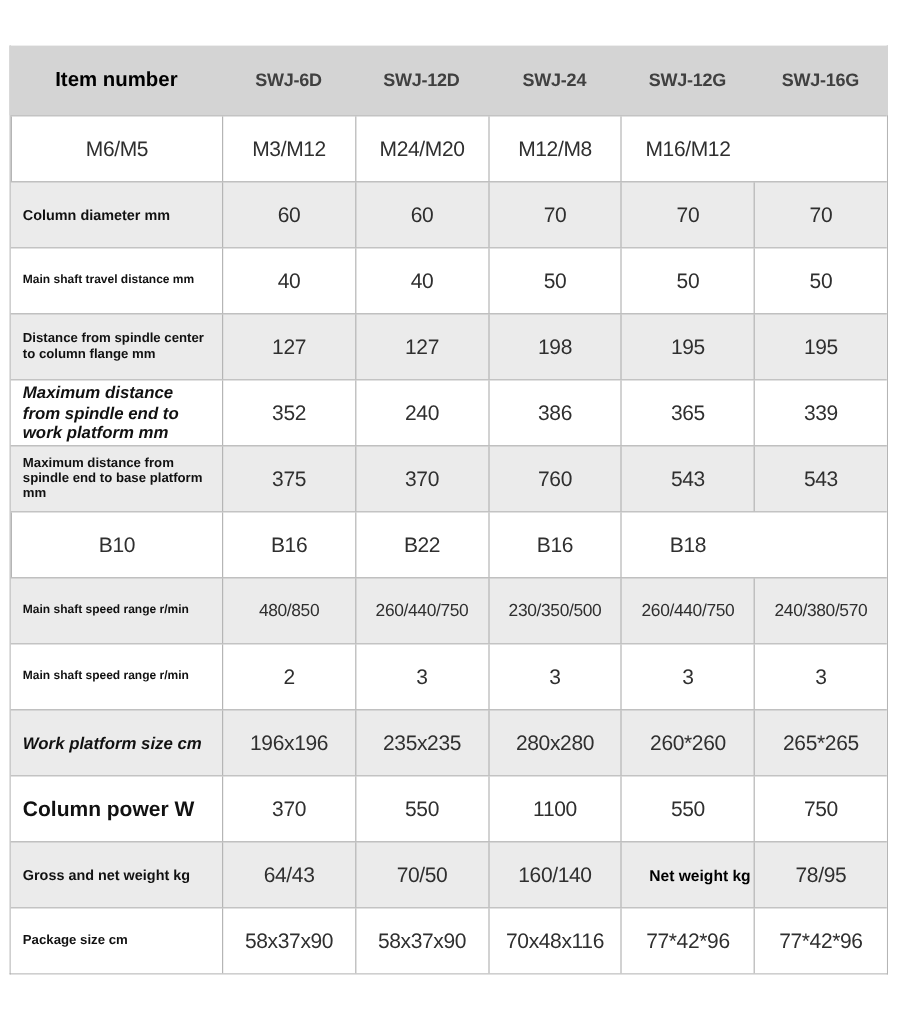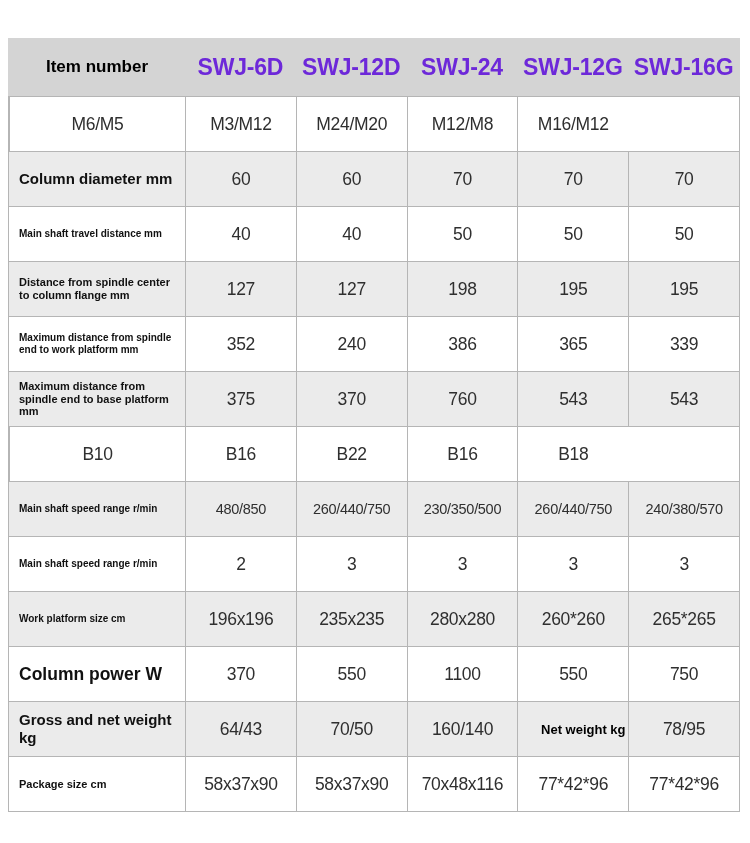--- a/index.html
+++ b/index.html
@@ -22,39 +22,39 @@
   }
   .row{display:grid;grid-template-columns:176px repeat(5,1fr);}
   .header-row{
     height:58px;background:var(--header-bg);
     margin:0 -1px;              
     border-left:1px solid var(--header-bg);
     border-right:1px solid var(--header-bg);
   }
   .header-row .cell{display:flex;align-items:center;justify-content:center;}
   .header-label{font-weight:bold;font-size:17px;color:#000;}
-  .model{font-weight:bold;font-size:23px;color:#6d28d9;letter-spacing:-0.2px;}
+  .model{font-weight:bold;font-size:15px;color:#404040;letter-spacing:-0.2px;}
   .body-row{height:55px;border-top:1px solid var(--border);background:#ffffff;}
   .body-row.shaded{background:var(--row-alt-bg);}
   .cell{min-width:0;}
   .label-cell{
     display:flex;align-items:center;justify-content:flex-start;
     padding:2px 8px 2px 10px;text-align:left;
     font-weight:bold;color:var(--label-color);line-height:1.18;
   }
   .value-cell{
     display:flex;align-items:center;justify-content:center;
     border-left:1px solid var(--border);
     font-size:17.5px;color:var(--value-color);text-align:center;
     letter-spacing:-0.3px;
   }
   .lab-xs{font-size:10px;}
   .lab-sm{font-size:11px;}
-  .lab-md2{font-size:10px;}
-  .lab-md{font-size:15px;}
+  .lab-md2{font-size:14px;font-style:italic;}
+  .lab-md{font-size:12px;}
   .lab-lg{font-size:17.5px;}
   .val-sm{font-size:14.5px;}
   .val-label{font-size:13px;font-weight:bold;color:#000;letter-spacing:0;padding-left:20px;}
 </style>
 </head>
 <body>
 
 <div class="page">
   <div class="spec-table">
     <div class="row header-row">

